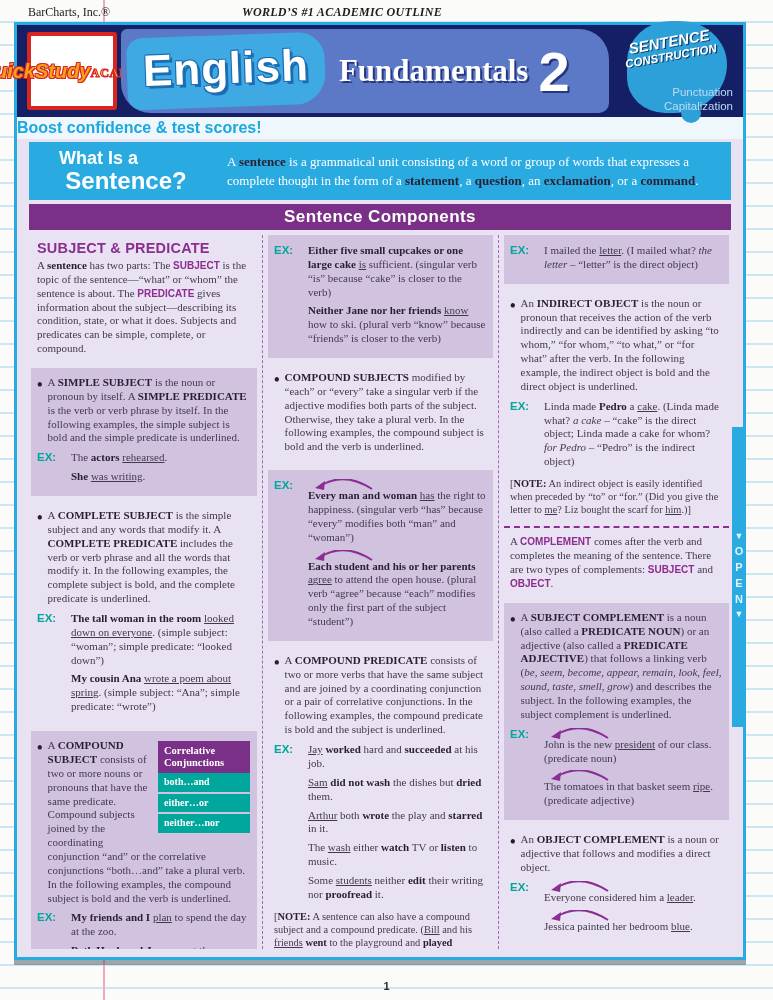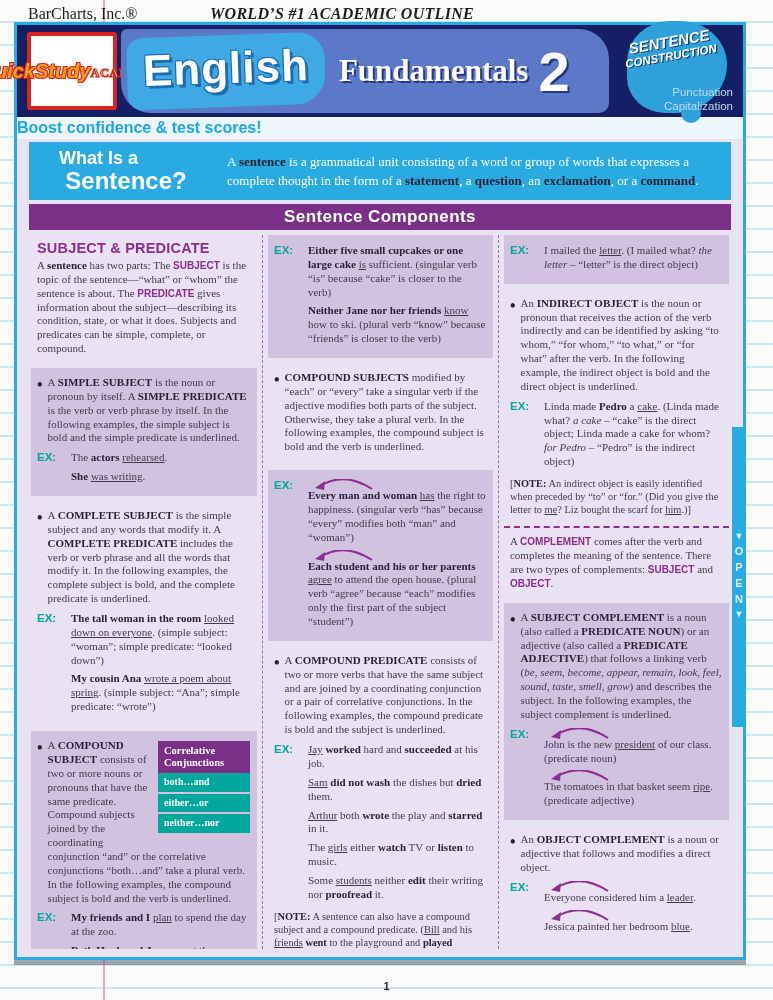--- a/index.html
+++ b/index.html
@@ -10,21 +10,21 @@
     background:#fbfcfa;
     overflow:hidden;
   }
   
   .paper {
     position:absolute; inset:0;
     background:
       linear-gradient(to right, transparent 103px, #efa9bb 103px, #efa9bb 105px, transparent 105px),
       repeating-linear-gradient(to bottom, transparent 0 21px, #cbe7f3 21px 23px);
   }
-  .top-row { position:absolute; top:5px; left:0; width:684px; height:18px; font-size:16px; color:#1d1d1d; }
+  .top-row { position:absolute; top:5px; left:0; width:684px; height:18px; font-size:12px; color:#1d1d1d; }
   .publisher { position:absolute; left:28px; top:0; }
   .tagline { position:absolute; left:0; right:0; text-align:center; font-style:italic; font-weight:bold; letter-spacing:.3px; }
 
   
   .card {
     position:absolute; left:14px; top:22px; width:732px; height:938px;
     border:3px solid #29abe2; background:#e9e2f2;
     box-shadow:0 5px 0 rgba(80,92,110,.55);
     display:flex; flex-direction:column;
   }
@@ -273,21 +273,21 @@
           <div class="bullet">
             <span class="dot">•</span>
             <span class="btxt">A <b>COMPOUND PREDICATE</b> consists of two or more verbs that have the same subject and are joined by a coordinating conjunction or a pair of correlative conjunctions. In the following examples, the compound predicate is bold and the subject is underlined.</span>
           </div>
           <div class="example">
             <span class="ex-label">EX:</span>
             <div class="ex-lines">
               <div class="ex-line"><u>Jay</u> <b>worked</b> hard and <b>succeeded</b> at his job.</div>
               <div class="ex-line"><u>Sam</u> <b>did not wash</b> the dishes but <b>dried</b> them.</div>
               <div class="ex-line"><u>Arthur</u> both <b>wrote</b> the play and <b>starred</b> in it.</div>
-              <div class="ex-line">The <u>girls</u> either <b>watch</b> TV or <b>listen</b> to music.</div>
+              <div class="ex-line">The <u>wash</u> either <b>watch</b> TV or <b>listen</b> to music.</div>
               <div class="ex-line">Some <u>students</u> neither <b>edit</b> their writing nor <b>proofread</b> it.</div>
             </div>
           </div>
           <div class="note">[<b>NOTE:</b> A sentence can also have a compound subject and a compound predicate. (<u>Bill</u> and his <u>friends</u> <b>went</b> to the playground and <b>played</b> basketball.)]</div>
         </div>
       </div>
     <div class="col" id="col-2">
         <div class="blk dark">
           <div class="example">
             <span class="ex-label">EX:</span>

